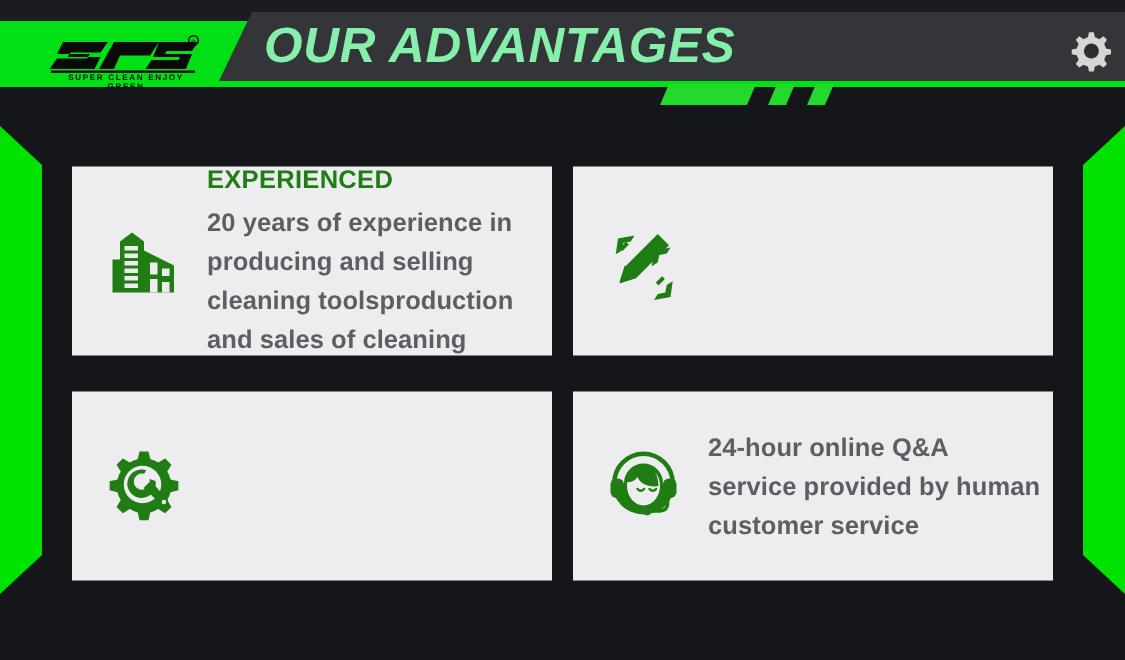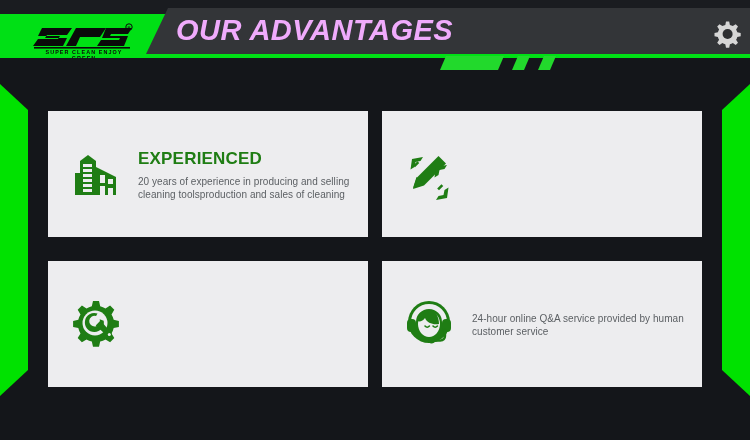--- a/index.html
+++ b/index.html
@@ -20,21 +20,21 @@
   .green-band-tail{
     position:absolute;left:640px;top:14px;width:110px;height:46px;background:#00e015;
     clip-path:polygon(0 0, 110px 0, 110px 46px, 26px 46px);
   }
   .hdr-banner{
     position:absolute;left:146px;top:8px;width:604px;height:46px;background:#333538;
     clip-path:polygon(22px 0, 604px 0, 604px 46px, 0 46px);
   }
   .hdr-banner-title{
     position:absolute;left:176px;top:13px;
-    color:#f0abfc;font-size:29px;font-weight:bold;font-style:italic;
+    color:#86efac;font-size:33px;font-weight:bold;font-style:italic;
     letter-spacing:.5px;line-height:34px;white-space:nowrap;
   }
   .gear-btn{position:absolute;left:706px;top:14px;width:40px;height:40px;}
   .hdr-slashes{position:absolute;left:440px;top:56px;width:120px;height:18px;}
   .slash{position:absolute;top:0;height:14px;background:#22d92c;
          clip-path:polygon(6px 0, 100% 0, calc(100% - 6px) 100%, 0 100%);}
   .slash.s1{left:0;width:64px;}
   .slash.s2{left:72px;width:18px;}
   .slash.s3{left:98px;width:18px;}
   .hdr-underline{position:absolute;left:0;top:58px;width:750px;height:4px;background:#14161a;}
@@ -56,21 +56,21 @@
   .card-icon{
     width:66px;min-width:66px;height:66px;display:flex;align-items:center;justify-content:center;
     margin-right:10px;
   }
   .card-body{flex:1;padding-top:2px;}
   .card-title{
     color:#1f7d14;font-size:17px;font-weight:bold;letter-spacing:.2px;
     margin:0 0 6px 0;line-height:20px;
   }
   .card-desc{
-    color:#5b5f63;font-size:10px;line-height:13px;margin:0;letter-spacing:.05px;
+    color:#5b5f63;font-size:17px;line-height:26px;margin:0;letter-spacing:.05px;font-weight:bold;
   }
 </style>
 </head>
 <body>
 
 <div class="stage">
 
   <div class="header">
     <div class="hdr-dark-top"></div>
 

